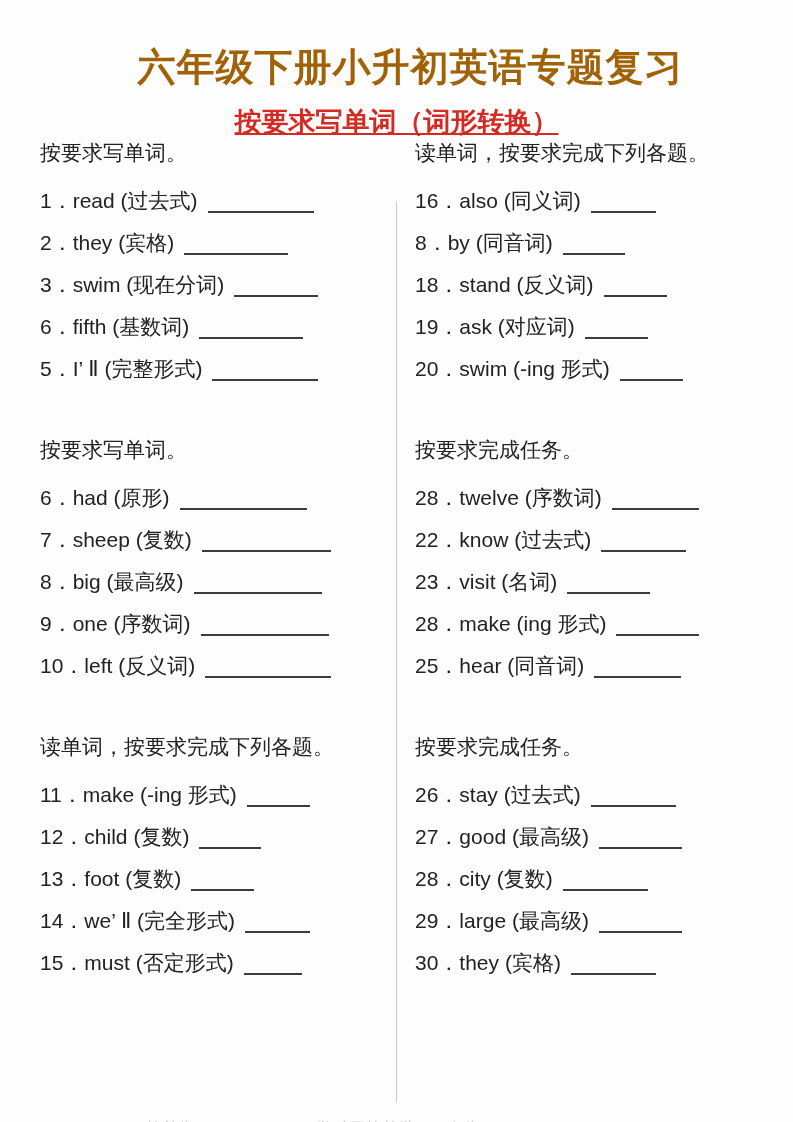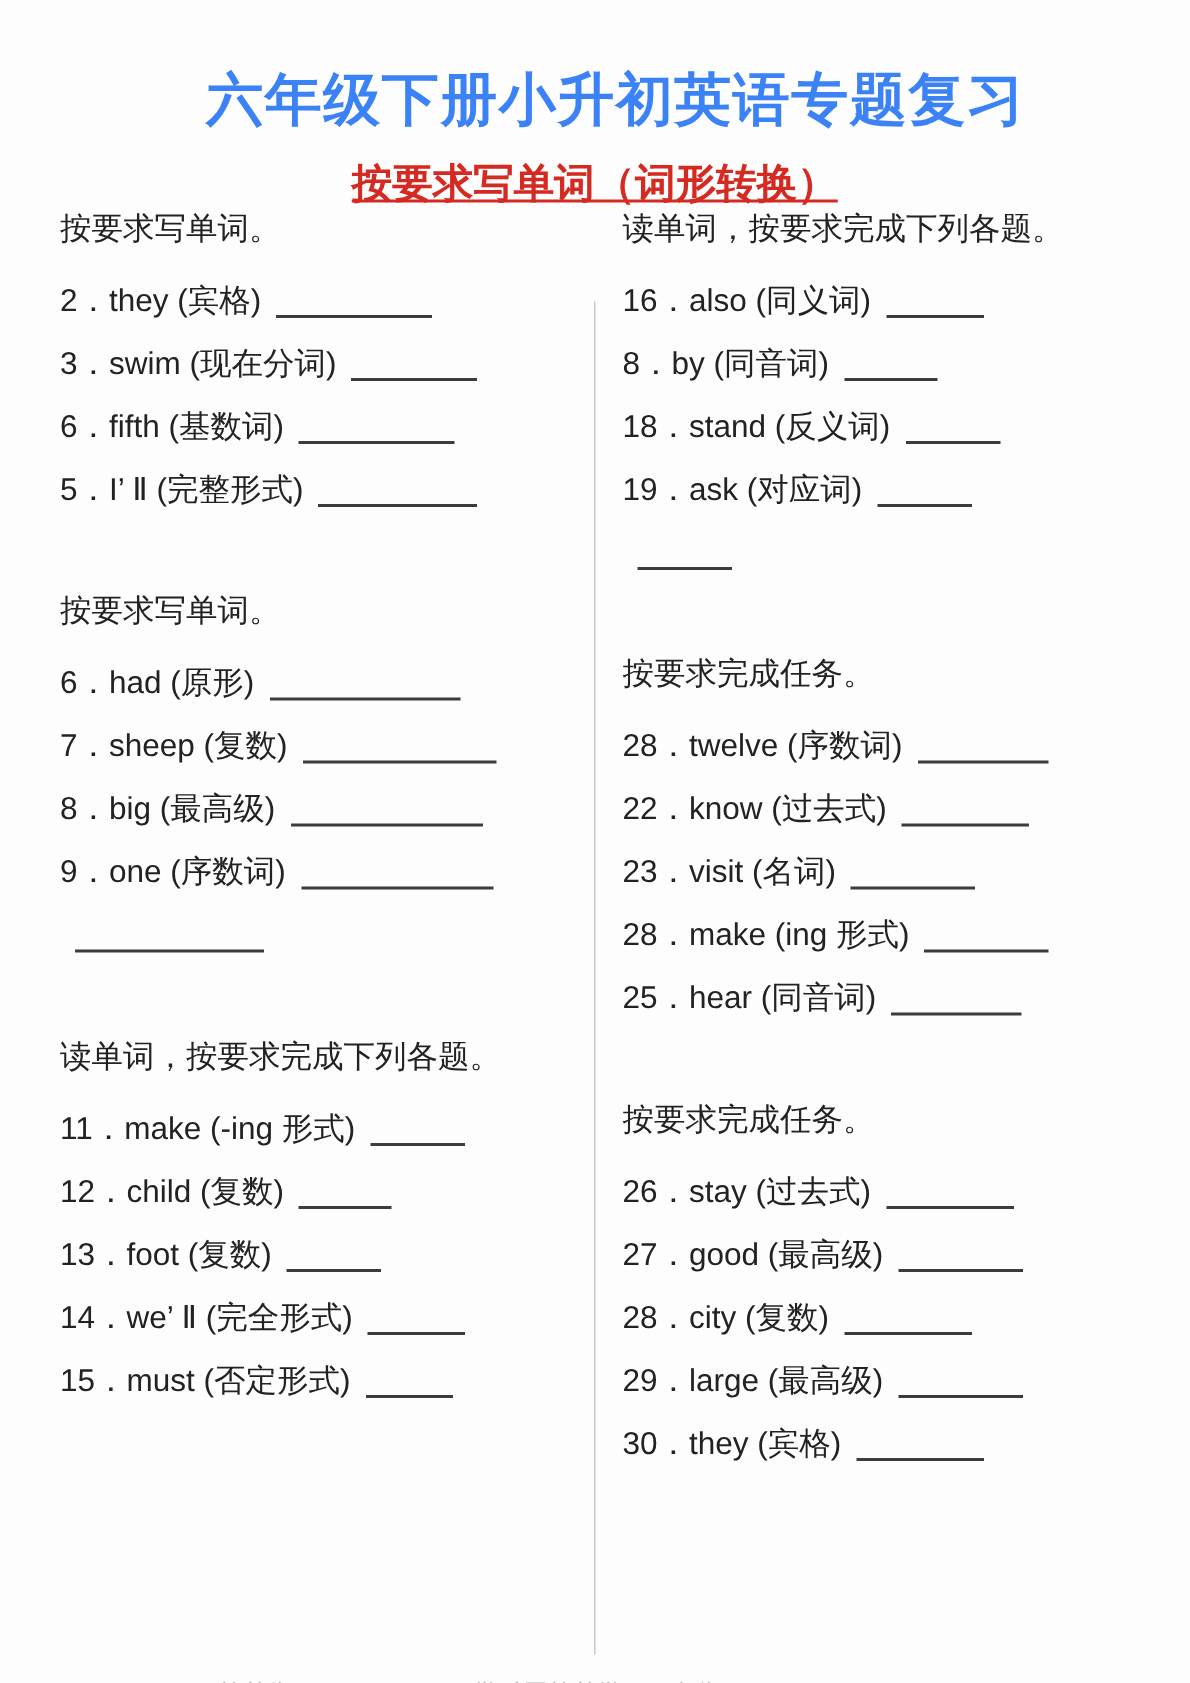--- a/index.html
+++ b/index.html
@@ -19,21 +19,21 @@
     overflow: hidden;
   }
   .page { position: relative; width: 793px; height: 1122px; }
 
   .page-title {
     margin: 46px 0 0 0;
     text-align: center;
     font-size: 38px;
     font-weight: 900;
     letter-spacing: 1px;
-    color: #3b82f6;
+    color: #a16207;
     line-height: 1.15;
     padding-left: 28px;
   }
   .page-subtitle {
     margin: 16px 0 0 0;
     text-align: center;
     font-size: 27px;
     font-weight: bold;
     color: var(--accent);
     line-height: 1.2;
@@ -99,20 +99,23 @@
   <h2 class="page-subtitle">按要求写单词（词形转换）</h2>
 
   <div class="divider"></div>
 
   <div class="content">
     <div class="col col-left">
         <section class="group">
     <div class="group-header">按要求写单词。</div>
     <div class="items">
             <div class="item">
+    <span class="q">1．read (过去式)</span><span class="blank" style="width: 106px;"></span>
+  </div>
+            <div class="item">
     <span class="q">2．they (宾格)</span><span class="blank" style="width: 104px;"></span>
   </div>
             <div class="item">
     <span class="q">3．swim (现在分词)</span><span class="blank" style="width: 84px;"></span>
   </div>
             <div class="item">
     <span class="q">6．fifth (基数词)</span><span class="blank" style="width: 104px;"></span>
   </div>
             <div class="item">
     <span class="q">5．I’ Ⅱ (完整形式)</span><span class="blank" style="width: 106px;"></span>
@@ -128,21 +131,21 @@
             <div class="item">
     <span class="q">7．sheep (复数)</span><span class="blank" style="width: 129px;"></span>
   </div>
             <div class="item">
     <span class="q">8．big (最高级)</span><span class="blank" style="width: 128px;"></span>
   </div>
             <div class="item">
     <span class="q">9．one (序数词)</span><span class="blank" style="width: 128px;"></span>
   </div>
             <div class="item">
-    <span class="blank" style="width: 126px;"></span>
+    <span class="q">10．left (反义词)</span><span class="blank" style="width: 126px;"></span>
   </div>
           </div>
   </section>
         <section class="group">
     <div class="group-header">读单词，按要求完成下列各题。</div>
     <div class="items">
             <div class="item">
     <span class="q">11．make (-ing 形式)</span><span class="blank" style="width: 63px;"></span>
   </div>
             <div class="item">
@@ -170,21 +173,21 @@
             <div class="item">
     <span class="q">8．by (同音词)</span><span class="blank" style="width: 62px;"></span>
   </div>
             <div class="item">
     <span class="q">18．stand (反义词)</span><span class="blank" style="width: 63px;"></span>
   </div>
             <div class="item">
     <span class="q">19．ask (对应词)</span><span class="blank" style="width: 63px;"></span>
   </div>
             <div class="item">
-    <span class="blank" style="width: 63px;"></span>
+    <span class="q">20．swim (-ing 形式)</span><span class="blank" style="width: 63px;"></span>
   </div>
           </div>
   </section>
         <section class="group">
     <div class="group-header">按要求完成任务。</div>
     <div class="items">
             <div class="item">
     <span class="q">28．twelve (序数词)</span><span class="blank" style="width: 87px;"></span>
   </div>
             <div class="item">

